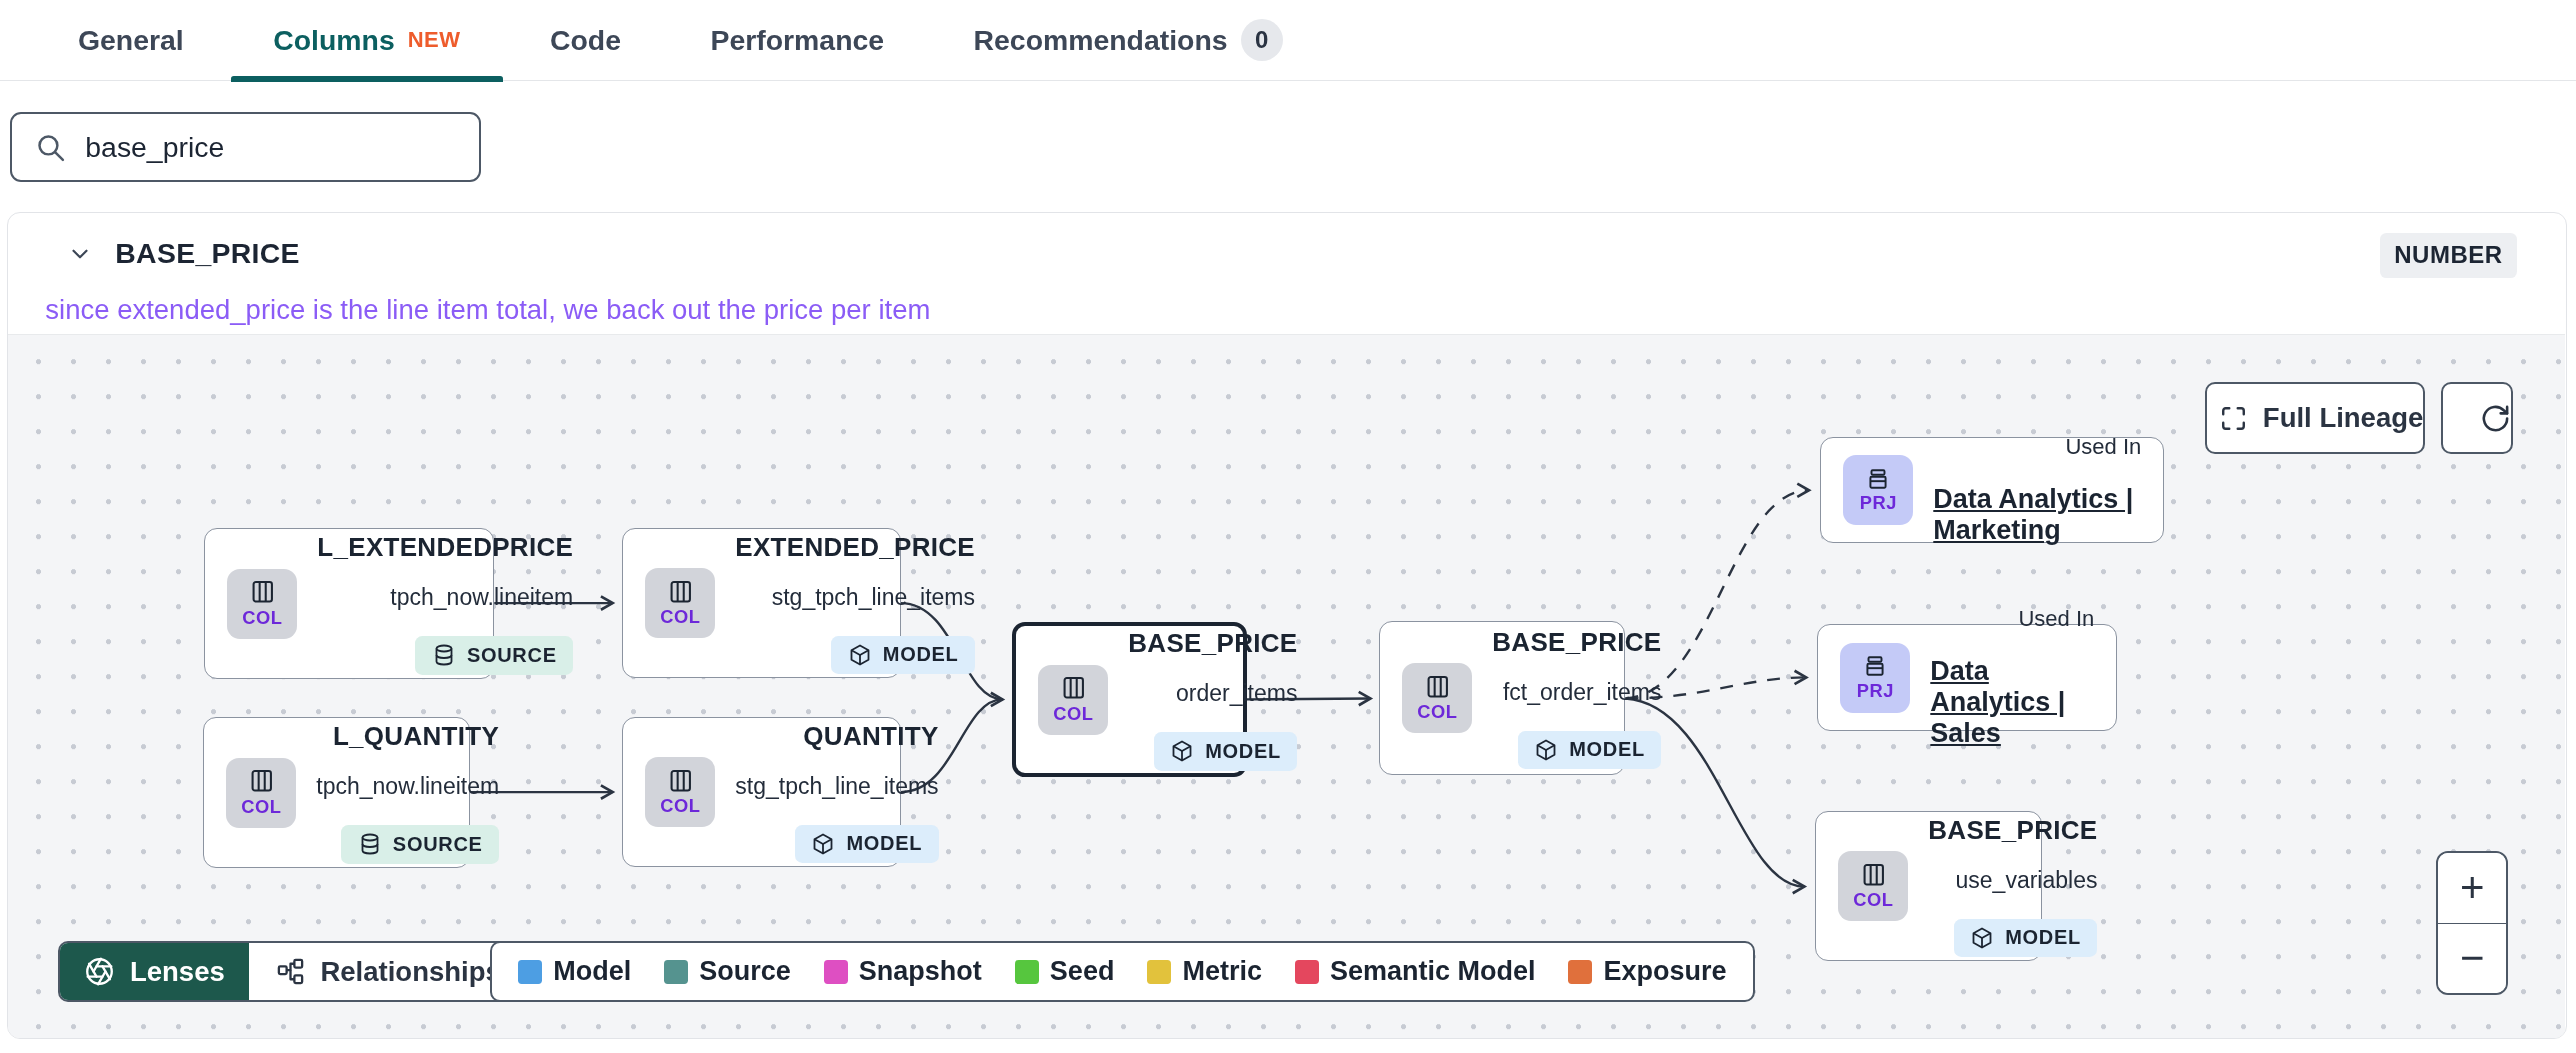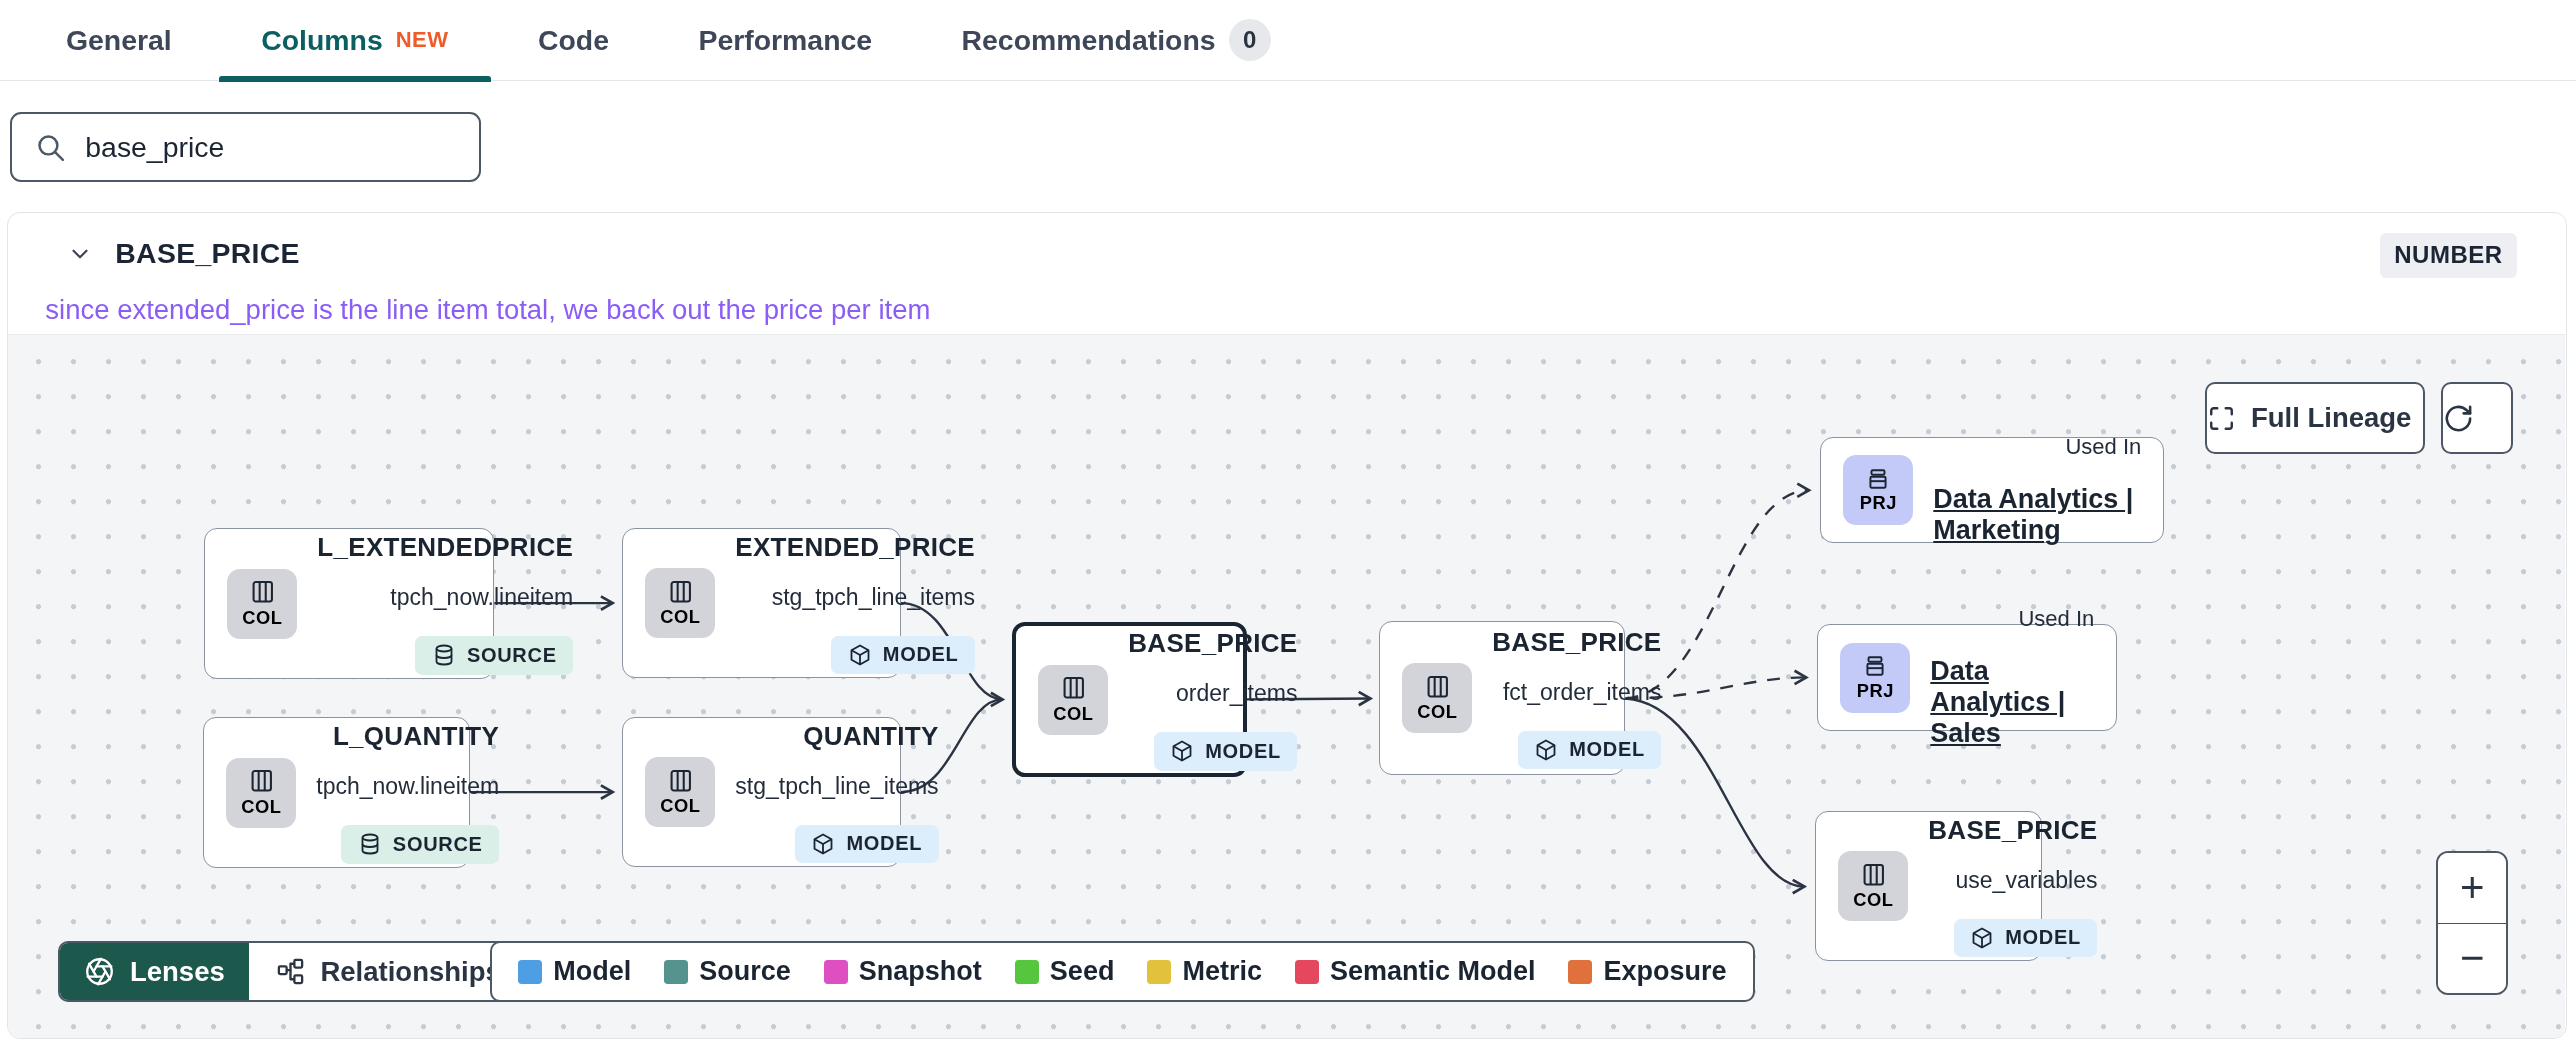--- a/index.html
+++ b/index.html
@@ -1,21 +1,21 @@
 <!DOCTYPE html>
 <html style="font-size:14.7px"><head>
 <meta charset="utf-8">
 <style>
   * { margin:0; padding:0; box-sizing:border-box; }
   html,body { width:2576px; height:1053px; background:#ffffff;
     font-family:"Liberation Sans", sans-serif; color:#1c2533; overflow:hidden; }
 
   
   .tabbar { display:flex; align-items:stretch; height:81px; border-bottom:1.8px solid #e4e6e9;
-    padding-left:24px; gap:5.5px; }
+    padding-left:36px; gap:5.5px; }
   .tab { position:relative; display:flex; align-items:center; gap:13px; padding:0 42px;
     font-size:28.4px; font-weight:600; color:#3d4757; cursor:pointer; }
   .tab.active { color:#0c5f60; font-weight:700; }
   .tab.active::after { content:""; position:absolute; left:0; right:0; bottom:-1.8px; height:5.5px;
     background:#0c5f60; border-radius:2.8px 2.8px 0 0; }
   .tab .new-badge { font-size:22px; font-weight:700; color:#ee5c2c; letter-spacing:0.5px; }
   .tab .count-badge { min-width:42px; height:42px; padding:0 9.2px; border-radius:22px;
     background:#e6e8ec; color:#2a3342; font-size:24px; font-weight:600;
     display:flex; align-items:center; justify-content:center; }
 
@@ -41,35 +41,35 @@
   .canvas { position:absolute; left:0; top:121px; width:2557px; height:705px;
     background:#f4f5f7; border-top:0.9px solid #e8eaec;
     background-image:radial-gradient(#c7cbd3 2.4px, transparent 2.4px);
     background-size:35px 35px; background-position:13px 9.2px; }
   .edges { position:absolute; left:0; top:0; pointer-events:none; }
 
   .node { position:absolute; background:#fff; border:1.8px solid #8b93a0; border-radius:13px;
     display:flex; align-items:center; gap:20px; padding:0 22px; cursor:pointer; }
   .node.selected { border:4.1px solid #1b2431; }
   .kind-chip { display:flex; flex-direction:column; align-items:center; justify-content:center;
-    width:70px; height:70px; border-radius:13px; background:#d2d4da; color:#000000; flex:0 0 auto; }
+    width:70px; height:70px; border-radius:13px; background:#d2d4da; color:#6d28d9; flex:0 0 auto; }
   .kind-chip.prj { background:#c4caf7; }
   .kind-chip .kind-label { font-size:18.3px; font-weight:700; letter-spacing:0.5px; margin-top:0.9px; }
   .node-body { display:flex; flex-direction:column; align-items:flex-end; gap:21px; }
   .node-title { font-size:26px; font-weight:600; color:#1b2431; letter-spacing:0.3px; }
   .node-sub { font-size:23px; color:#232c3a; }
   .type-badge { display:inline-flex; align-items:center; gap:11px; padding:7.3px 16.5px;
     border-radius:7.3px; font-size:20px; font-weight:700; letter-spacing:0.7px; color:#1b2431; margin-top:3.7px; }
   .type-badge.source { background:#d9efe8; }
   .type-badge.model  { background:#dcedfb; }
   .used-in { font-size:22px; color:#232c3a; }
   .exp-title { font-size:27px; font-weight:600; color:#1b2431; margin-top:3.7px;text-decoration:underline; }
 
   
-  .btn { display:flex; align-items:center; justify-content:flex-start; gap:14.7px; background:#fff;
+  .btn { display:flex; align-items:center; justify-content:flex-end; gap:14.7px; background:#fff;
     border:2.3px solid #4d5866; border-radius:10px; color:#2b3442; font-size:27.5px; font-weight:600;
     cursor:pointer; }
   .full-lineage { position:absolute; left:2197px; top:47px; width:220px; height:72px; }
   .refresh { position:absolute; left:2433px; top:47px; width:72px; height:72px; }
   .zoomctl { position:absolute; left:2428px; top:516px; width:72px; height:144px;
     border:2.3px solid #4d5866; border-radius:12px; background:#fff; overflow:hidden;
     display:flex; flex-direction:column; }
   .zoomctl .zbtn { flex:1; display:flex; align-items:center; justify-content:center;
     font-size:42px; font-weight:400; color:#2b3442; cursor:pointer; background:#fff; }
   .zoomctl .zbtn:first-child { border-bottom:1.8px solid #4d5866; }

